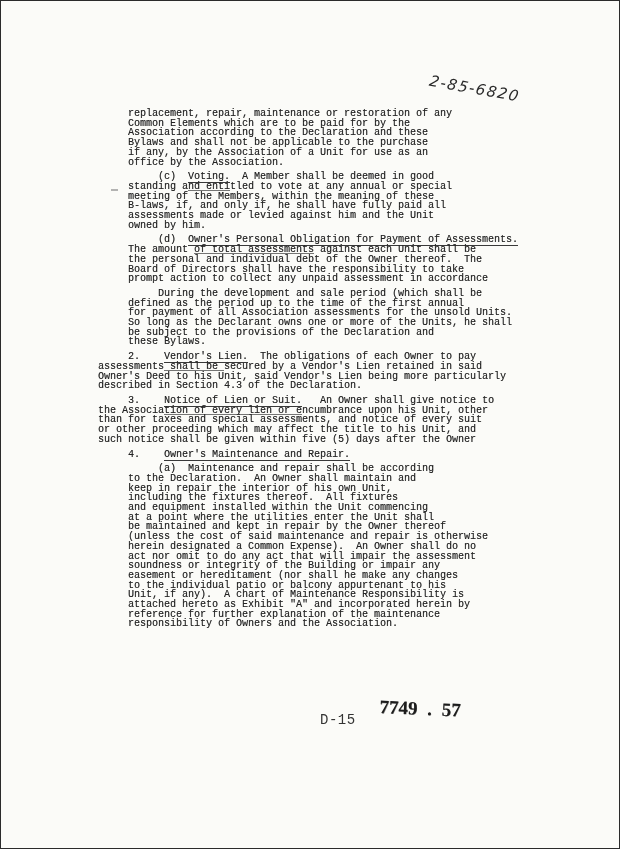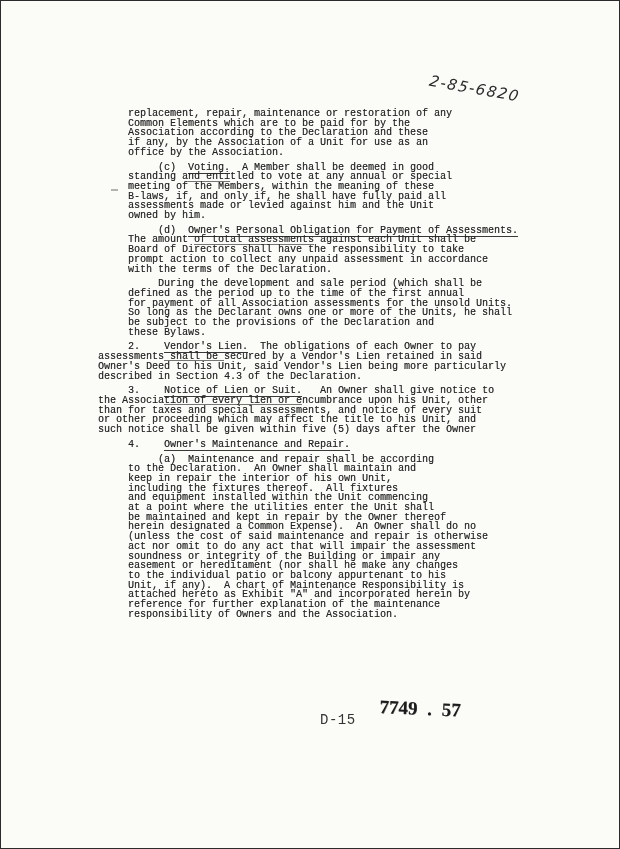--- a/index.html
+++ b/index.html
@@ -87,20 +87,21 @@
 
   <div class="noise-dash"></div>
 
   <div class="doc">
 
     <div class="para">
 
     <div class="ln">     replacement, repair, maintenance or restoration of any</div>
         <div class="ln">     Common Elements which are to be paid for by the</div>
         <div class="ln">     Association according to the Declaration and these</div>
+        <div class="ln">     Bylaws and shall not be applicable to the purchase</div>
         <div class="ln">     if any, by the Association of a Unit for use as an</div>
         <div class="ln">     office by the Association.</div>
       </div>
 
     <div class="para">
       <div class="ln"><span>          (c)  </span><span class="u">Voting.</span><span>  A Member shall be deemed in good</span></div>
       <div>
 
       <div class="ln">     standing and entitled to vote at any annual or special</div>
           <div class="ln">     meeting of the Members, within the meaning of these</div>
@@ -109,23 +110,23 @@
           <div class="ln">     owned by him.</div>
         </div>
       <span class="bar" style="left:15ch; width:7ch; top:18px;"></span>
     </div>
 
     <div class="para">
       <div class="ln"><span>          (d)  </span><span class="u">Owner's Personal Obligation for Payment of Assessments.</span></div>
       <div>
 
       <div class="ln">     The amount of total assessments against each Unit shall be</div>
+          <div class="ln">     the personal and individual debt of the Owner thereof.  The</div>
           <div class="ln">     Board of Directors shall have the responsibility to take</div>
           <div class="ln">     prompt action to collect any unpaid assessment in accordance</div>
-          <div class="ln">     with the terms of the Declaration.</div>
         </div>
       <span class="bar" style="left:16ch; width:20ch; top:18px;"></span>
     </div>
 
     <div class="para">
 
     <div class="ln">          During the development and sale period (which shall be</div>
         <div class="ln">     defined as the period up to the time of the first annual</div>
         <div class="ln">     for payment of all Association assessments for the unsold Units.</div>
         <div class="ln">     So long as the Declarant owns one or more of the Units, he shall</div>
@@ -162,22 +163,22 @@
 
     <div class="para">
 
     <div class="ln">          (a)  Maintenance and repair shall be according</div>
         <div class="ln">     to the Declaration.  An Owner shall maintain and</div>
         <div class="ln">     keep in repair the interior of his own Unit,</div>
         <div class="ln">     including the fixtures thereof.  All fixtures</div>
         <div class="ln">     and equipment installed within the Unit commencing</div>
         <div class="ln">     at a point where the utilities enter the Unit shall</div>
         <div class="ln">     be maintained and kept in repair by the Owner thereof</div>
+        <div class="ln">     (unless the cost of said maintenance and repair is otherwise</div>
         <div class="ln">     herein designated a Common Expense).  An Owner shall do no</div>
-        <div class="ln">     (unless the cost of said maintenance and repair is otherwise</div>
         <div class="ln">     act nor omit to do any act that will impair the assessment</div>
         <div class="ln">     soundness or integrity of the Building or impair any</div>
         <div class="ln">     easement or hereditament (nor shall he make any changes</div>
         <div class="ln">     to the individual patio or balcony appurtenant to his</div>
         <div class="ln">     Unit, if any).  A chart of Maintenance Responsibility is</div>
         <div class="ln">     attached hereto as Exhibit "A" and incorporated herein by</div>
         <div class="ln">     reference for further explanation of the maintenance</div>
         <div class="ln">     responsibility of Owners and the Association.</div>
       </div>
 

